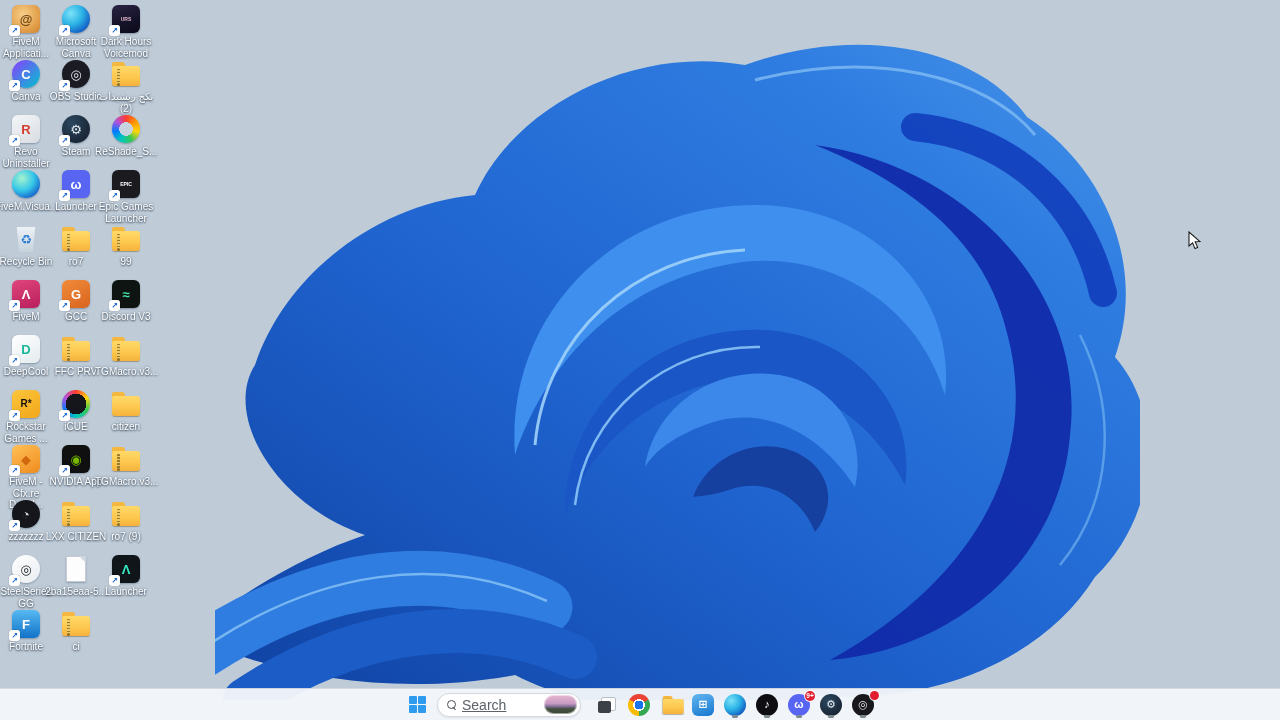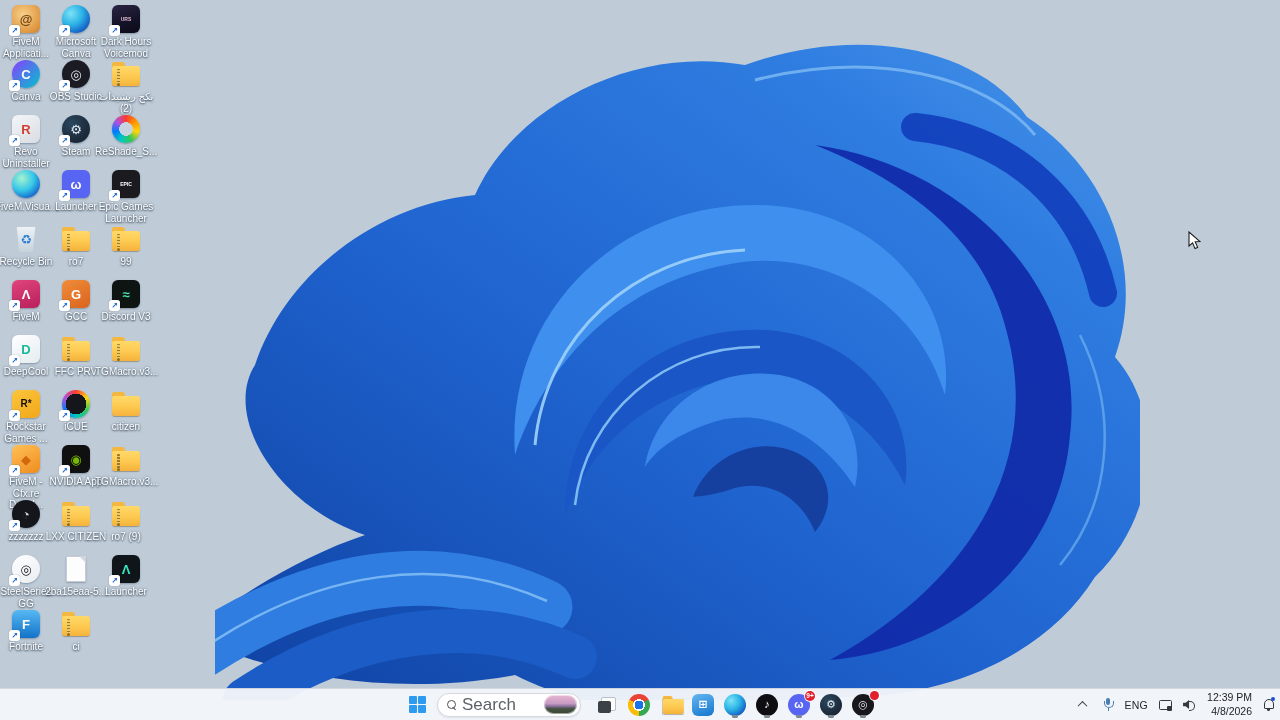--- a/index.html
+++ b/index.html
@@ -61,21 +61,21 @@
     grid-template-rows:8px 8px; gap:1px; }
   #start-logo span { background:#2e9bef; border-radius:1px; }
   #search-pill { width:144px; height:24px; background:#fff; border:1px solid #d4d9df;
     border-radius:12px; display:flex; align-items:center; padding:0 3px 0 9px; gap:6px;
     box-shadow:0 1px 2px rgba(30,50,70,.08); }
   .mag { position:relative; width:9px; height:9px; flex:0 0 auto; }
   .mag:before { content:""; position:absolute; left:0; top:0; width:7px; height:7px;
     border:1.4px solid #4a4f55; border-radius:50%; }
   .mag:after { content:""; position:absolute; right:0px; bottom:0px; width:4px;
     height:1.4px; background:#4a4f55; transform:rotate(45deg); }
-  #search-text { font-size:17px; color:#5c6268; flex:1; }
+  #search-text { font-size:14px; color:#5c6268; flex:1;text-decoration:underline; }
   #bing-thumb { width:33px; height:19px; border-radius:10px; flex:0 0 auto;
     background:linear-gradient(180deg,#e8b8d0 0%,#c79ac2 45%,#7a6890 62%,#44513f 72%,#3a4738 100%);
     box-shadow:inset 0 0 0 1px rgba(255,255,255,.5); }
   .chip.tb { width:22px; height:22px; box-shadow:none; }
   .chip.tb .g { font-size:11px; }
   .rundot { position:absolute; bottom:1px; left:50%; transform:translateX(-50%);
     width:6px; height:3px; border-radius:2px; background:#7e8890; }
   .badge { position:absolute; top:0px; right:-1px; background:#e11d2e; color:#fff;
     font-size:6.5px; font-weight:bold; min-width:10px; height:10px; border-radius:6px;
     display:flex; align-items:center; justify-content:center; padding:0 1px;
@@ -575,32 +575,14 @@
               <span class="chip round tb" style="background: rgb(23, 23, 28);">
                 <span class="g" style="color: rgb(232, 232, 238);">◎</span>
               </span>
             </span>
             <span class="badge dot"></span>
             <span class="rundot"></span>
           </div>
         </div>
     </div>
 
-    <div id="tray">
-      <span class="tbtn" style="width:20px">
-        <span class="chev"></span>
-      </span>
-      <span class="mic">
-          <i></i>
-        </span>
-      <span id="lang">ENG</span>
-      <span class="net"></span>
-      <span class="spk"></span>
-      <span id="clock">
-        <div>12:39 PM</div>
-        <div>4/8/2026</div>
-      </span>
-      <span class="bell">
-          <i></i>
-        </span>
-    </div>
   </div>
 </div>
 
 </body></html>

